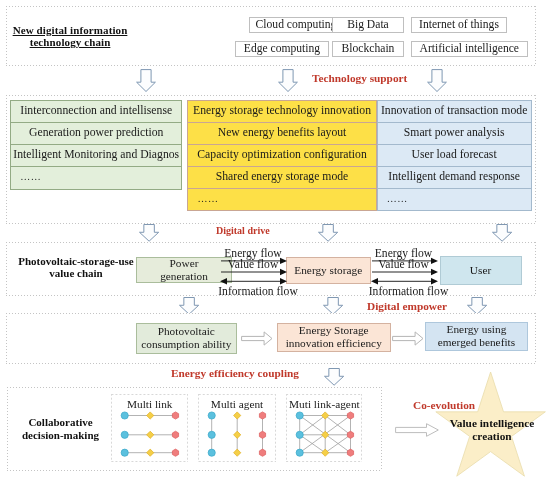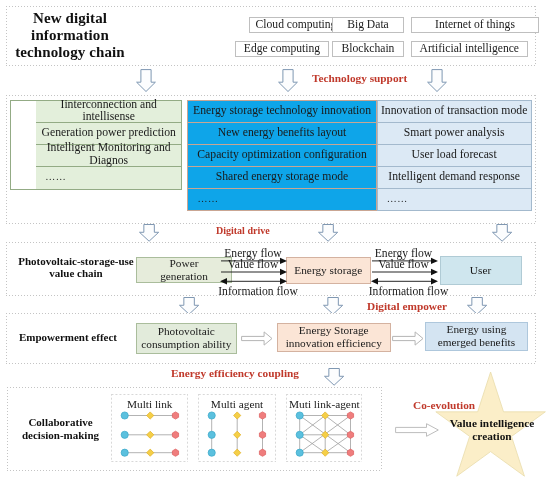--- a/index.html
+++ b/index.html
@@ -20,47 +20,47 @@
   svg{display:block;}
   .tbl{position:absolute;box-sizing:border-box;}
   .cell{position:absolute;box-sizing:border-box;display:flex;align-items:center;justify-content:center;
         text-align:center;line-height:1.1;}
   .flowlab{position:absolute;white-space:nowrap;text-align:center;}
   .panel{position:absolute;box-sizing:border-box;border:1px solid #d5d5d5;background:#fff;}
   .ptitle{position:absolute;width:100%;text-align:center;}
 
   
   #band1{left:6px;top:6px;width:530px;height:60px;}
-  #lab1{left:-2px;top:4px;width:132px;font-size:15px;line-height:1.12;white-space:pre-line;letter-spacing:0.1px;}
+  #lab1{left:-2px;top:18px;width:132px;font-size:11px;line-height:1.12;white-space:pre-line;letter-spacing:0.1px;text-decoration:underline;}
   #band1 .chip{font-size:11.6px;height:16px;}
   #chip0{left:126px;top:11px;width:95px;}
   #chip1{left:243px;top:11px;width:94px;}
   #chip2{left:326px;top:11px;width:72px;}
-  #chip3{left:405px;top:11px;width:128px;}
+  #chip3{left:405px;top:11px;width:96px;}
   #chip4{left:126px;top:35px;width:95px;}
   #chip5{left:229px;top:35px;width:94px;}
   #chip6{left:326px;top:35px;width:72px;}
   #chip7{left:405px;top:35px;width:116.6px;}
 
   
   .conn{position:absolute;left:0;top:0;width:550px;height:479px;pointer-events:none;}
   svg.dn{position:absolute;}
   svg.dn path{fill:#fcfdfe;stroke:#7e97b2;stroke-width:1;stroke-linejoin:miter;}
   #rl1{left:312px;top:71.5px;font-size:11.3px;}
 
   
   #band2{left:6px;top:95.3px;width:530px;height:129px;}
   #band2 .col{position:absolute;top:4.7px;}
-  #band2 .c0{left:4.2px;width:172px;padding-left:25px;}
+  #band2 .c0{left:4.2px;width:172px;}
   #band2 .c1{left:181.4px;width:189.3px;}
   #band2 .c2{left:370.7px;width:154.9px;}
   #band2 .cell{position:relative;height:21.9px;width:100%;font-size:11.7px;border-style:solid;border-width:0 0 1px 0;}
   #band2 .col .cell:last-child{border-bottom:none;}
   #band2 .c0 .cell{background:#e3efdb;border-color:#93ab85;}
-  #band2 .c1 .cell{background:#0ea5e9;border-color:#c9a693;}
+  #band2 .c1 .cell{background:#fde047;border-color:#c9a693;}
   #band2 .c2 .cell{background:#dce9f5;border-color:#a3b9cd;}
   #band2 .col{border:1px solid #93ab85;box-sizing:border-box;}
   #band2 .c1{border-color:#c9a693;}
   #band2 .c2{border-color:#a3b9cd;}
   #band2 .ell{justify-content:flex-start;padding-left:9px;letter-spacing:0.6px;font-size:10px;align-items:flex-end;padding-bottom:6.8px;}
 
   #rl2{left:216px;top:224.5px;font-size:10px;}
 
   
   #band3{left:6px;top:241.5px;width:530px;height:54px;}
@@ -228,21 +228,20 @@
     <svg class="dn" style="left:323.1px;top:296.9px" width="20.2" height="17.7" viewBox="0 0 20.2 17.7">
         <path d="M4.85 0.5 H15.35 V8.3 H19.7 L10.1 17.2 L0.5 8.3 H4.85 Z"></path>
       </svg>
     <svg class="dn" style="left:467.4px;top:296.9px" width="20.2" height="17.7" viewBox="0 0 20.2 17.7">
         <path d="M4.85 0.5 H15.35 V8.3 H19.7 L10.1 17.2 L0.5 8.3 H4.85 Z"></path>
       </svg>
     <div class="redlab" id="rl3">Digital empower</div>
   </div>
 
   <div class="band" id="band4">
-    <div class="rowlabel" id="lab4">Empowerment effect</div>
     <div class="enode" id="en0">Photovoltaic
 consumption ability</div>
     <div class="enode" id="en1">Energy Storage
 innovation efficiency</div>
     <div class="enode" id="en2">Energy using
 emerged benefits</div>
   </div>
 
   <div class="conn" id="conn3b">
     <svg class="rt" style="left:240.5px;top:331px" width="32" height="15" viewBox="0 0 32 15">

